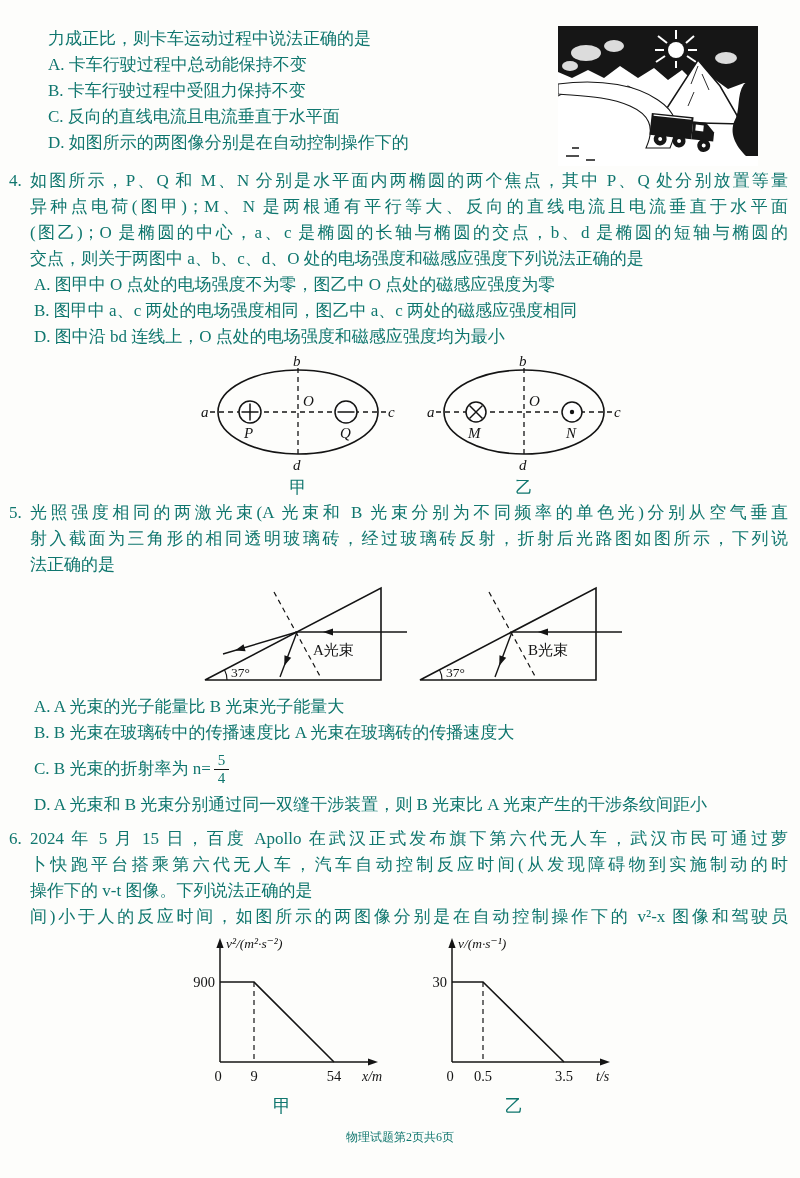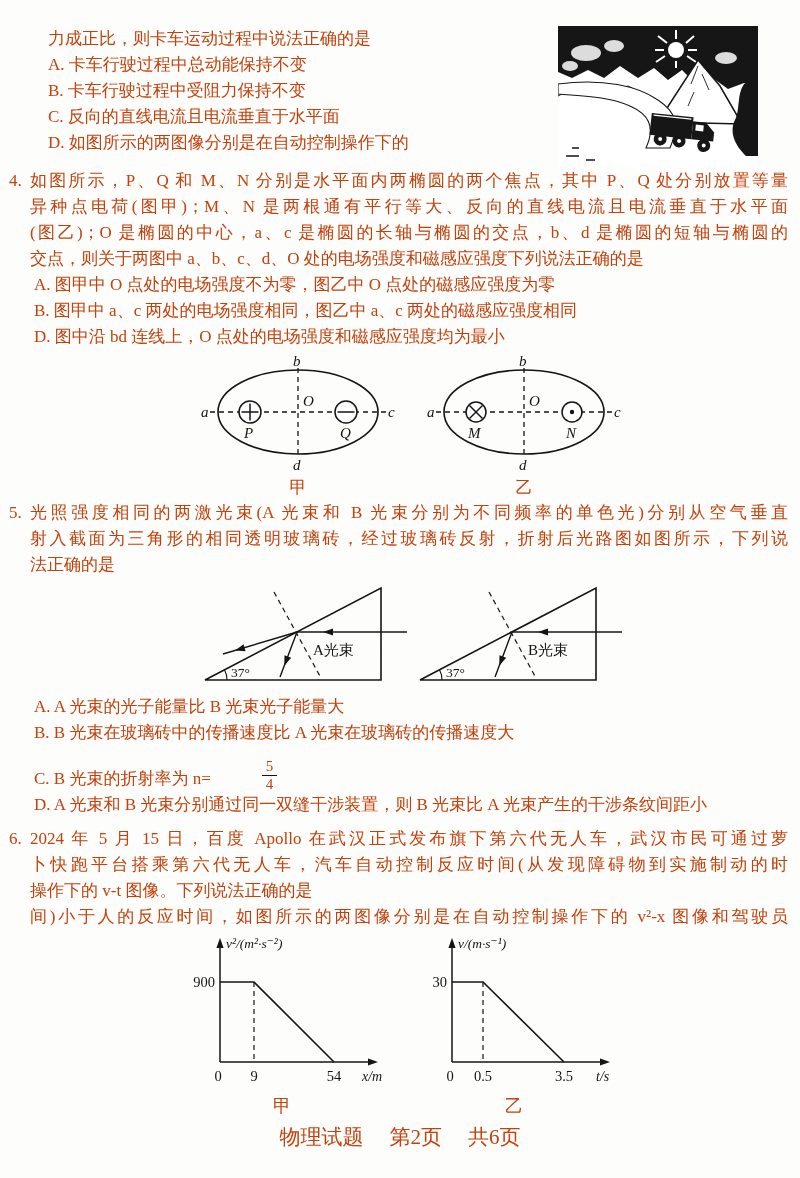--- a/index.html
+++ b/index.html
@@ -1,41 +1,41 @@
 <!DOCTYPE html>
 <html><head>
 <meta charset="utf-8">
 <style>
   html,body{margin:0;padding:0;background:#e8e8e6;}
   .page{
     position:relative;width:800px;height:1178px;margin:0 auto;
-    background:#fdfdfb;color:#c2410c;overflow:hidden;
+    background:#fdfdfb;color:#0f766e;overflow:hidden;
     font-family:"Liberation Serif","DejaVu Serif",serif;
     font-size:17px;line-height:26px;
   }
   .ln{white-space:nowrap;overflow:visible;}
   .j{text-align:justify;text-align-last:justify;}
   .top-block{position:relative;margin:26px 42px 0 48px;}
   .top-lines{width:505px;}
   .truck-box{position:absolute;right:0;top:0;width:200px;height:140px;}
   .question{position:relative;padding-left:30px;padding-right:12px;}
   .qnum{position:absolute;left:9px;top:0;}
   .opts{margin-left:4px;}
   .fig-row{display:flex;}
   .fig-ellipses{margin:6px 0 0 198px;gap:26px;}
   .fig-prisms{margin:4px 0 2px 195px;gap:0;}
   .fig-graphs{margin:0 0 0 172px;gap:12px;}
   figure{margin:0;padding:0;}
   .caption{text-align:center;line-height:20px;height:20px;font-size:17px;margin-top:-2px;}
   .gcaption{text-align:center;line-height:20px;height:20px;font-size:18px;}
-  .opt-c{display:flex;align-items:flex-end;height:46px;gap:48px;}
+  .opt-c{display:flex;align-items:center;height:46px;}
   .frac{display:inline-flex;flex-direction:column;text-align:center;line-height:1.1;
         font-size:15px;margin-left:3px;vertical-align:middle;}
   .frac .num{border-bottom:1.3px solid #141414;padding:0 4px;}
-  .footer{display:flex;justify-content:center;gap:26px;margin-top:8px;font-size:21px;}
+  .footer{display:flex;justify-content:center;margin-top:8px;font-size:12px;}
   svg text{font-family:"Liberation Serif","DejaVu Serif",serif;fill:#141414;}
   .var{font-style:italic;}
 </style>
 </head>
 <body>
 
 <div class="page">
 
   <div class="top-block">
     <div class="top-lines">

